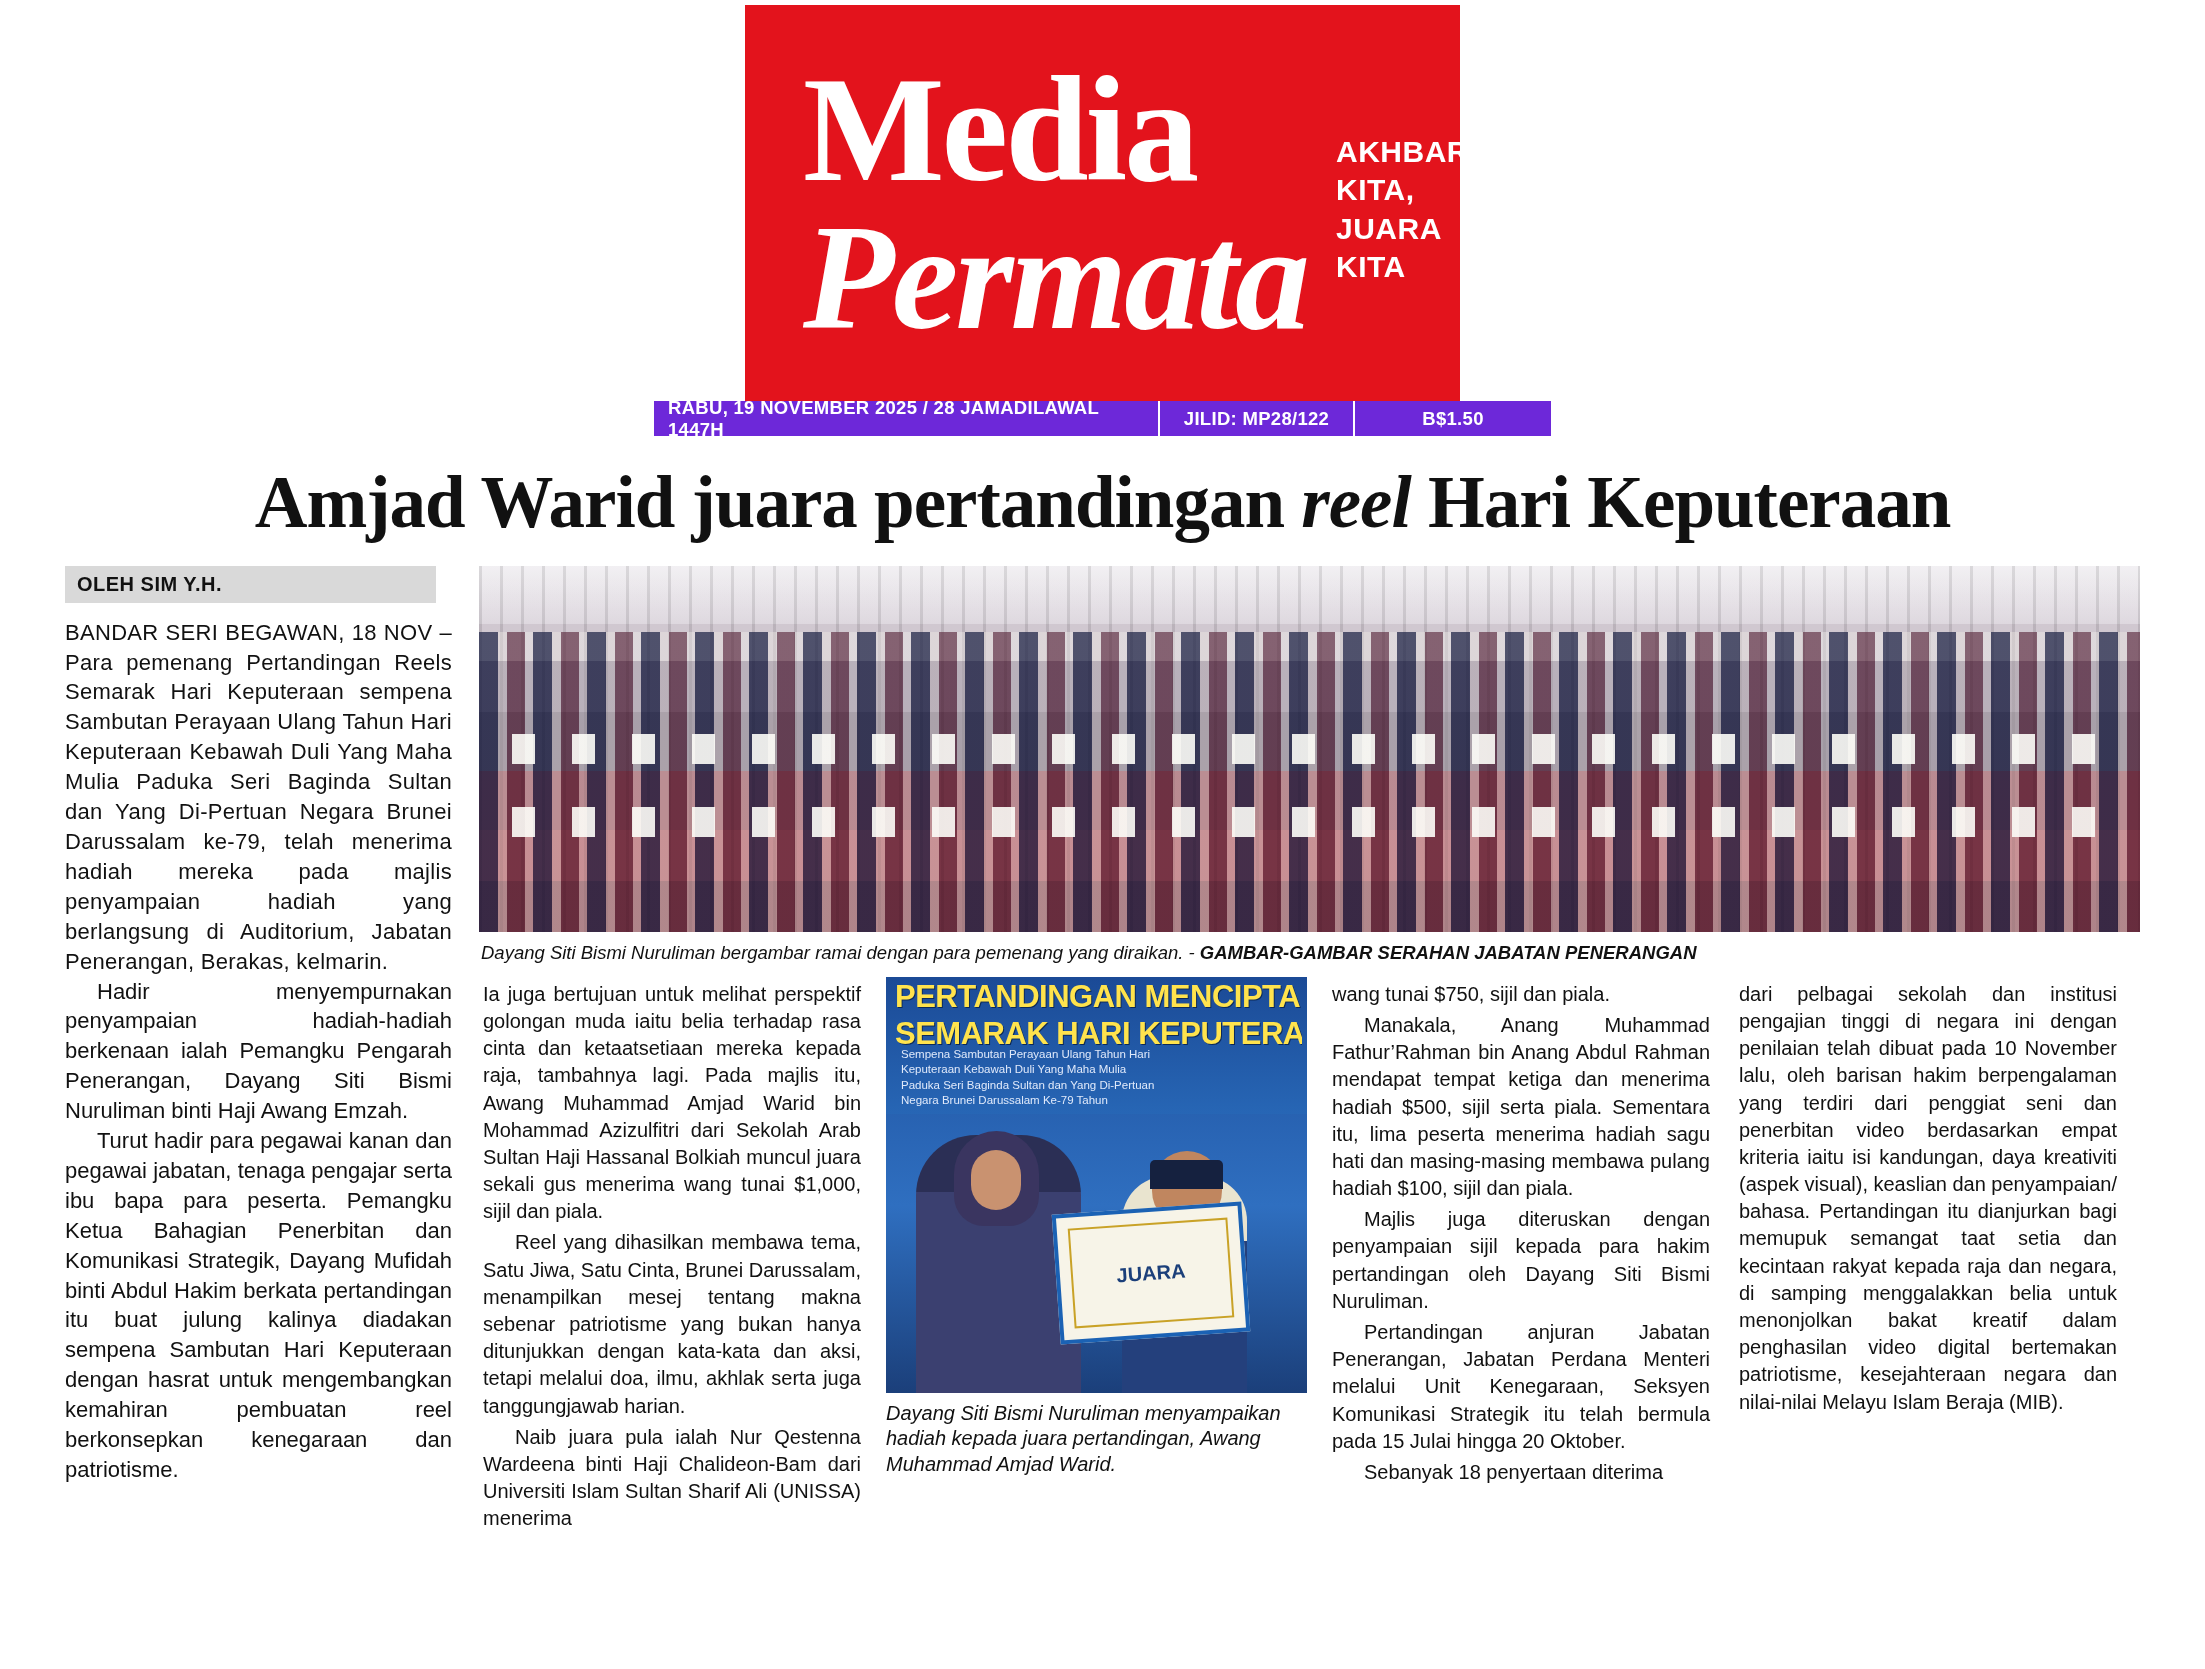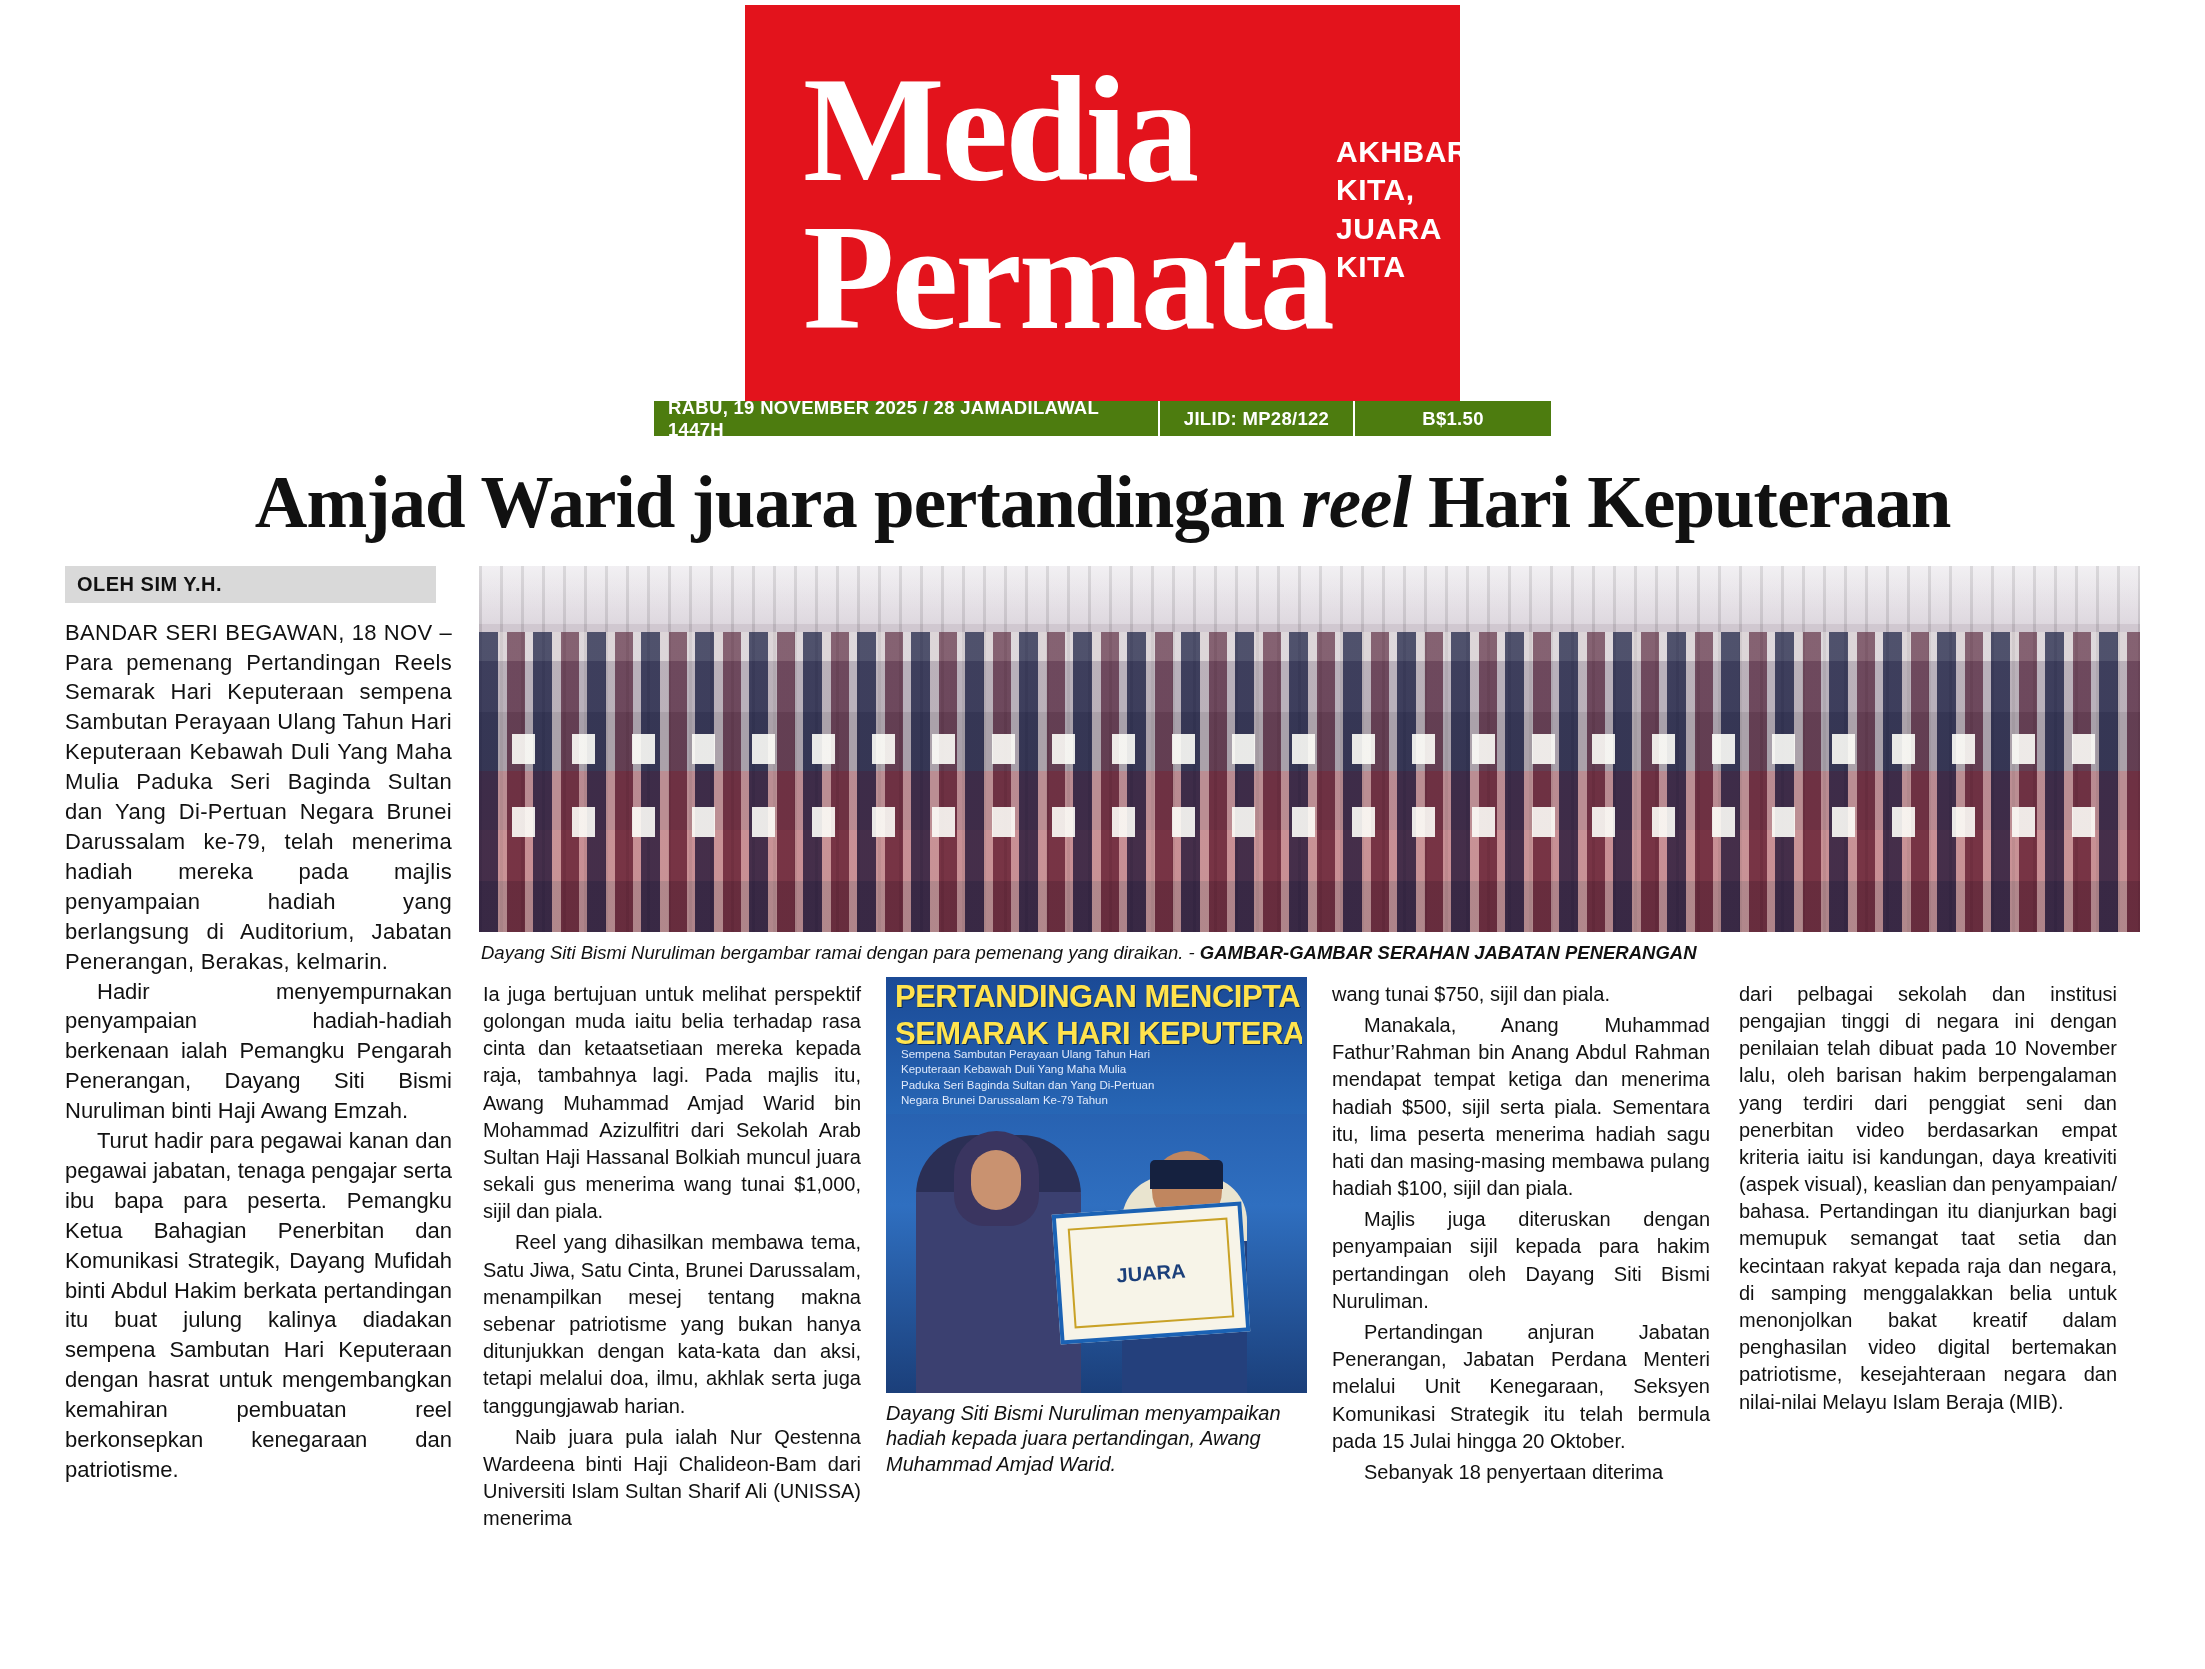--- a/index.html
+++ b/index.html
@@ -42,20 +42,21 @@
     letter-spacing: -3px;
   }
   .logo-permata {
     font-family: "Liberation Serif", serif;
     font-weight: bold;
     color: #ffffff;
     font-size: 150px;
     line-height: 0.95;
     letter-spacing: -3px;
     margin-top: 5px;
+    font-style: italic;
   }
   .tagline {
     position: absolute;
     left: 591px;
     top: 128px;
     color: #ffffff;
     font-family: "Liberation Sans", sans-serif;
     font-weight: bold;
     font-size: 30px;
     line-height: 1.28;
@@ -63,21 +64,21 @@
   }
 
   
   .datebar-wrap {
     width: 100%;
     display: flex;
     justify-content: center;
   }
   .datebar {
     width: 897px;
-    background: #4d7c0f;
+    background: #6d28d9;
     color: #ffffff;
     height: 35px;
     display: flex;
     align-items: center;
     font-size: 18.5px;
     font-weight: bold;
     letter-spacing: 0.3px;
   }
   .datebar .cell {
     padding: 0 14px;

